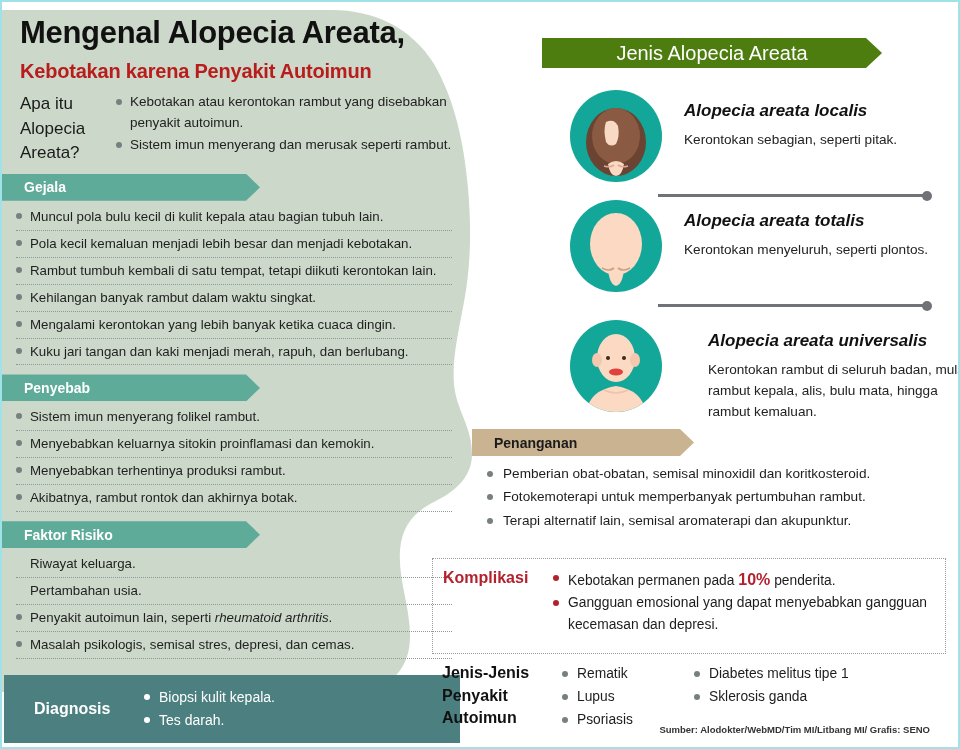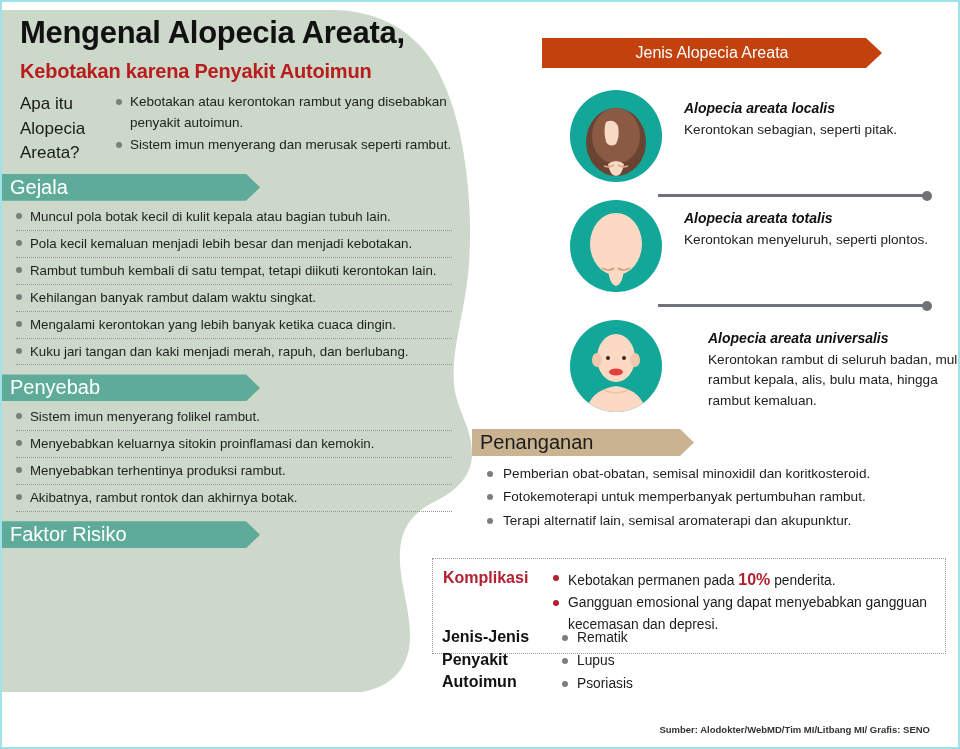--- a/index.html
+++ b/index.html
@@ -49,22 +49,22 @@
     font-size: 13.5px; color: #222; line-height: 1.55; margin-bottom: 1px;
   }
   .intro-list li::before {
     content: ""; position: absolute; left: 0; top: 7px;
     width: 6px; height: 6px; border-radius: 50%; background: #77807f;
   }
 
   
   .ribbon {
     position: relative; height: 27px; display: flex; align-items: center;
-    color: #fff; font-size: 20px; font-weight: normal;
-    padding-left: 8px;
+    color: #fff; font-size: 14px; font-weight: bold;
+    padding-left: 22px;
     background: #5fab99;
     clip-path: polygon(0 0, calc(100% - 14px) 0, 100% 50%, calc(100% - 14px) 100%, 0 100%);
   }
   .ribbon.tan { background: #c9b391; color: #1b1b1b; }
 
   .w-gejala   { width: 258px; }
   .w-penyebab { width: 258px; }
   .w-faktor   { width: 258px; }
   .w-penanganan { width: 222px; }
 
@@ -98,37 +98,37 @@
     content: ""; position: absolute; left: 0; top: 8px;
     width: 6px; height: 6px; border-radius: 50%; background: #ffffff;
   }
 
   
   .right-col {
     position: absolute; left: 470px; top: 0; width: 490px; height: 749px; z-index: 5;
   }
   .jenis-ribbon {
     position: absolute; left: 70px; top: 36px; width: 340px; height: 30px;
-    background: #c2410c; color: #fff; font-size: 16px;
+    background: #4d7c0f; color: #fff; font-size: 20px;
     display: flex; align-items: center; justify-content: center;
     clip-path: polygon(0 0, calc(100% - 16px) 0, 100% 50%, calc(100% - 16px) 100%, 0 100%);
   }
 
   .type-item { position: absolute; left: 98px; display: flex; }
   .type-item.t1 { top: 88px; }
   .type-item.t2 { top: 198px; }
   .type-item.t3 { top: 318px; gap: 24px; }
 
   .avatar {
     width: 92px; height: 92px; border-radius: 50%; background: #13a79a;
     position: relative; overflow: hidden; flex: none;
   }
   .type-text { margin-left: 22px; padding-top: 10px; width: 270px; }
-  .type-name { font-size: 14px; font-weight: bold; font-style: italic; color: #111; line-height: 1.25; }
-  .type-desc { font-size: 13.6px; color: #222; line-height: 1.52; margin-top: 2px; }
+  .type-name { font-size: 17px; font-weight: bold; font-style: italic; color: #111; line-height: 1.25; }
+  .type-desc { font-size: 13.6px; color: #222; line-height: 1.52; margin-top: 9px; }
 
   .connector { position: absolute; height: 3px; background: #6f7276; }
   .connector::after {
     content: ""; position: absolute; right: -4px; top: -3.5px;
     width: 10px; height: 10px; border-radius: 50%; background: #6f7276;
   }
   .conn-1 { left: 186px; top: 192px; width: 270px; }
   .conn-2 { left: 186px; top: 302px; width: 270px; }
 
   
@@ -160,21 +160,21 @@
     font-size: 13.8px; color: #1d1d1d; line-height: 1.58;
   }
   .komp-list li::before {
     content: ""; position: absolute; left: 0; top: 8px;
     width: 6px; height: 6px; border-radius: 50%; background: #b3212f;
   }
   .pct { color: #b3212f; font-weight: bold; font-size: 16px; }
 
   
   .autoimun {
-    position: absolute; left: 440px; top: 624px; width: 500px; z-index: 6;
+    position: absolute; left: 440px; top: 660px; width: 500px; z-index: 6;
     display: flex; align-items: flex-start;
   }
   .autoimun-title {
     font-size: 16px; font-weight: bold; color: #111; line-height: 1.42;
     width: 120px; flex: none;
   }
   .autoimun-cols { display: flex; padding-top: 1px; }
   .autoimun-col { margin-right: 22px; }
   .autoimun-col li {
     list-style: none; position: relative; padding-left: 15px;
@@ -215,45 +215,58 @@
       <div class="intro-q">Apa itu Alopecia Areata?</div>
       <ul class="intro-list">
         <li>Kebotakan atau kerontokan rambut yang disebabkan penyakit autoimun.</li>
         <li>Sistem imun menyerang dan merusak seperti rambut.</li>
       </ul>
     </div>
 
     <div class="sec">
       <div class="ribbon w-gejala">Gejala</div>
       <ul class="sec-list">
-        <li>Muncul pola botak kecil di kulit kepala atau bagian tubuh lain.</li>
+        <li>Muncul pola bulu kecil di kulit kepala atau bagian tubuh lain.</li>
         <li>Pola kecil kemaluan menjadi lebih besar dan menjadi kebotakan.</li>
         <li>Rambut tumbuh kembali di satu tempat, tetapi diikuti kerontokan lain.</li>
         <li>Kehilangan banyak rambut dalam waktu singkat.</li>
         <li>Mengalami kerontokan yang lebih banyak ketika cuaca dingin.</li>
         <li>Kuku jari tangan dan kaki menjadi merah, rapuh, dan berlubang.</li>
       </ul>
     </div>
 
     <div class="sec">
       <div class="ribbon w-penyebab">Penyebab</div>
       <ul class="sec-list">
         <li>Sistem imun menyerang folikel rambut.</li>
         <li>Menyebabkan keluarnya sitokin proinflamasi dan kemokin.</li>
         <li>Menyebabkan terhentinya produksi rambut.</li>
         <li>Akibatnya, rambut rontok dan akhirnya botak.</li>
       </ul>
     </div>
 
     <div class="sec">
       <div class="ribbon w-faktor">Faktor Risiko</div>
-    </div>
-
-  </div>
-
+      <ul class="sec-list">
+        <li class="nodot">Riwayat keluarga.</li>
+        <li class="nodot">Pertambahan usia.</li>
+        <li><span>Penyakit autoimun lain, seperti </span><i>rheumatoid arthritis</i><span>.</span></li>
+        <li>Masalah psikologis, semisal stres, depresi, dan cemas.</li>
+      </ul>
+    </div>
+
+  </div>
+
+  <div class="diagnosis">
+    <div class="diagnosis-label">Diagnosis</div>
+    <ul class="diagnosis-list">
+      <li>Biopsi kulit kepala.</li>
+      <li>Tes darah.</li>
+    </ul>
+  </div>
 
   <div class="right-col">
 
     <div class="jenis-ribbon">Jenis Alopecia Areata</div>
 
     <div class="type-item t1">
       <div class="avatar">
         <svg viewBox="0 0 92 92" width="92" height="92">
           <ellipse cx="46" cy="52" rx="30" ry="34" fill="#6b4332"></ellipse>
           <ellipse cx="46" cy="46" rx="24" ry="28" fill="#8a5a42"></ellipse>
@@ -324,18 +337,22 @@
   </div>
 
   <div class="autoimun">
     <div class="autoimun-title">Jenis-Jenis Penyakit Autoimun</div>
     <div class="autoimun-cols">
       <ul class="autoimun-col col-a">
         <li>Rematik</li>
         <li>Lupus</li>
         <li>Psoriasis</li>
       </ul>
+      <ul class="autoimun-col">
+        <li>Diabetes melitus tipe 1</li>
+        <li>Sklerosis ganda</li>
+      </ul>
     </div>
   </div>
 
   <div class="source">Sumber: Alodokter/WebMD/Tim MI/Litbang MI/ Grafis: SENO</div>
 
 </div>
 
 </body></html>

